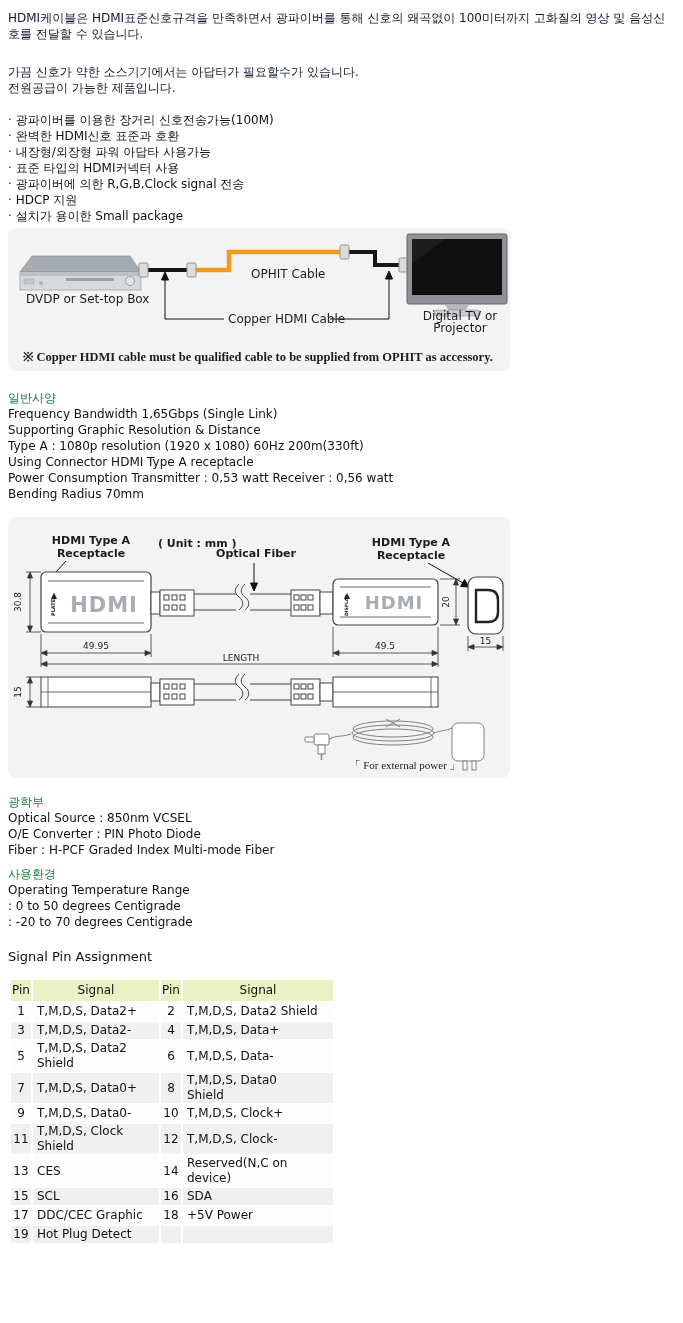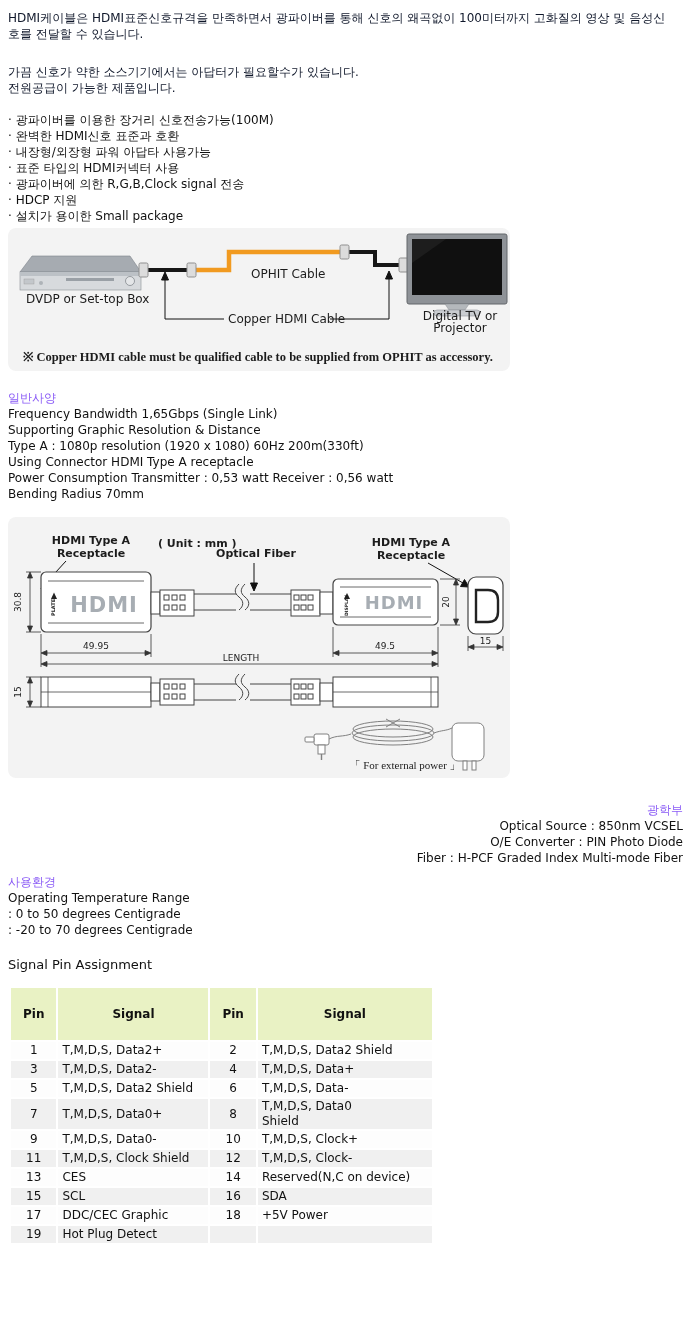--- a/index.html
+++ b/index.html
@@ -7,29 +7,29 @@
        font-family:"DejaVu Sans","Liberation Sans",sans-serif;
        font-size:12px;line-height:16px;color:#111;}
   .page{padding:10px 0 0 8px;}
   .red{color:#0f172a;margin:0;width:664px;}
   .p2{margin-top:22px;}
   .features{margin-top:16px;}
   .feature{height:16px;}
   .fig{background:#f3f3f3;border-radius:8px;width:502px;}
   .fig1{margin-top:4px;height:143px;}
   .fig2{margin-top:15px;height:261px;}
-  .sec-head{color:#8b5cf6;}
+  .sec-head{color:#15803d;}
   .sec-line{height:16px;}
   .sec-general{margin-top:19px;}
-  .sec-optical{margin-top:24px;text-align:right;}
+  .sec-optical{margin-top:16px;}
   .sec-env{margin-top:8px;}
   .pinhead{font-size:13px;font-weight:normal;margin:18px 0 0 0;line-height:17px;}
   table.pins{border-collapse:separate;border-spacing:2px;margin:13px 0 0 1px;
              font-size:12px;line-height:15px;}
-  .pins th{background:#e9f2c4;font-weight:bold;height:28px;padding:12px;text-align:center;}
+  .pins th{background:#e9f2c4;font-weight:normal;height:21px;padding:0;text-align:center;}
   .pins td{height:17px;padding:0;}
   .pins th.pin,.pins td.pin{width:20px;text-align:center;}
   .pins th.sig1{width:126px;}
   .pins th.sig2{width:150px;}
   .pins td.sig{padding-left:4px;white-space:pre-line;}
   .pins tbody tr:nth-child(odd) td{background:#fdfdfd;}
   .pins tbody tr:nth-child(even) td{background:#f0f0f0;}
   svg{font-family:"DejaVu Sans","Liberation Sans",sans-serif;display:block;}
   svg text{fill:#1c1c1c;}
   .lbl{font-size:12px;}

